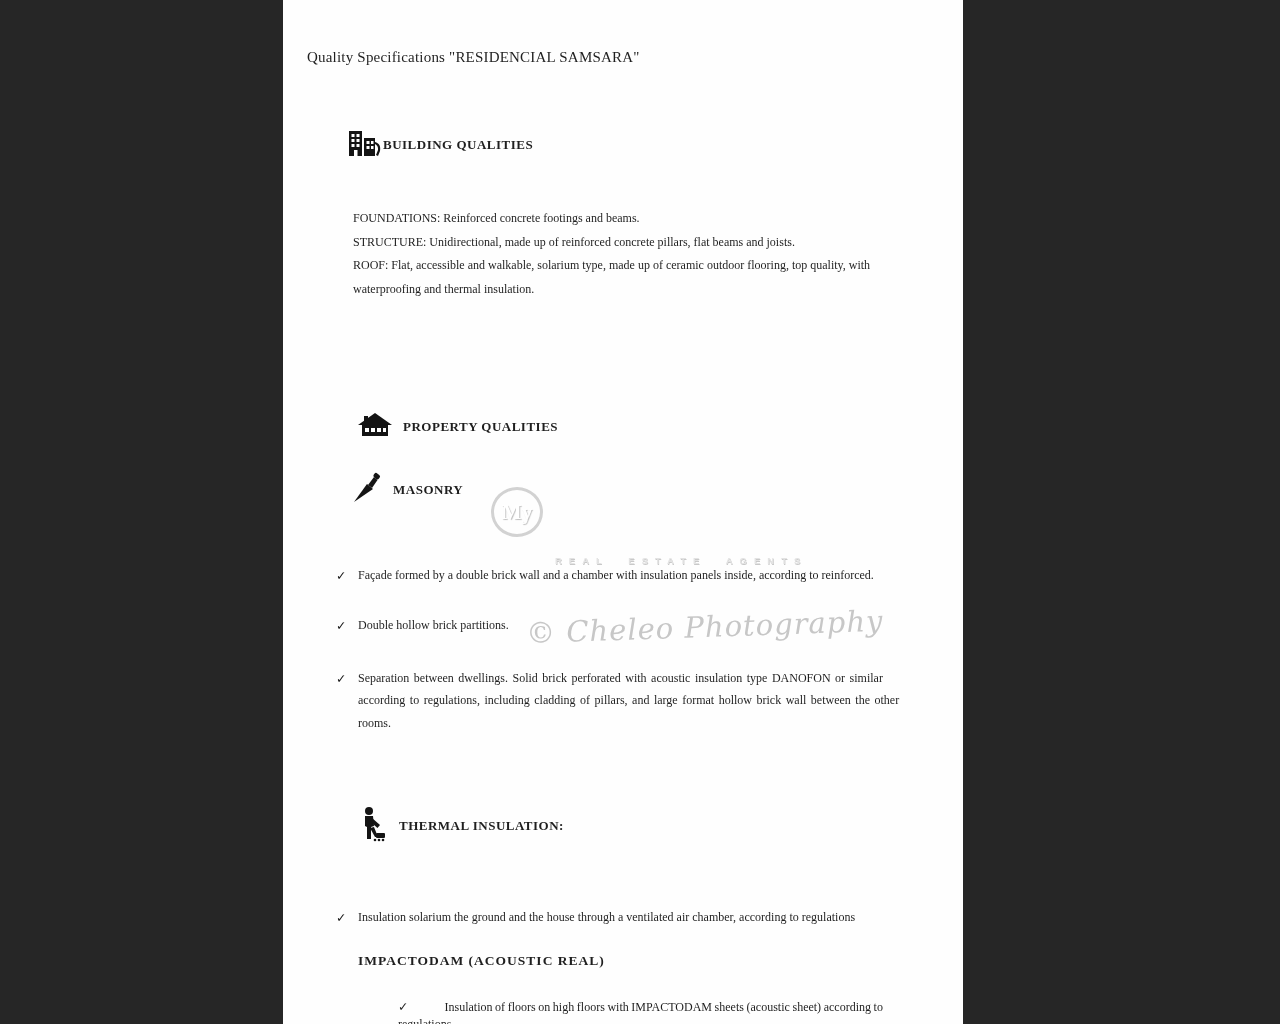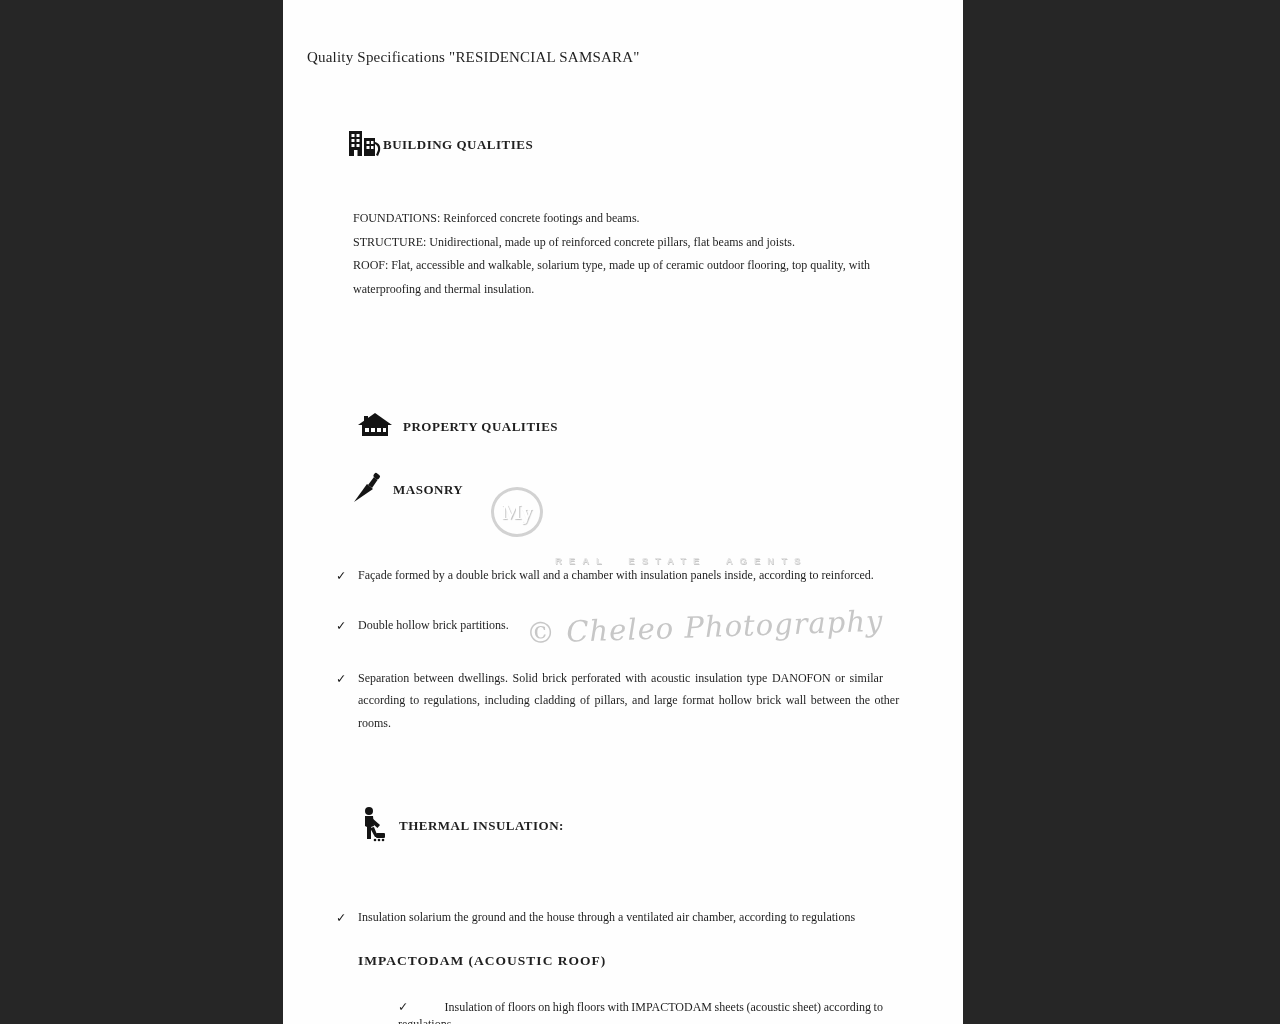--- a/index.html
+++ b/index.html
@@ -164,20 +164,20 @@
       </svg>
     </span>
     <span class="lbl">THERMAL INSULATION:</span>
   </div>
 
   <div class="t ckrow content" id="ck4">
     <span class="ck">✓</span>
     <div class="cktxt">Insulation solarium the ground and the house through a ventilated air chamber, according to regulations</div>
   </div>
 
-  <div class="t b content" id="impactodam">IMPACTODAM (ACOUSTIC ROOF)</div>
+  <div class="t b content" id="impactodam">IMPACTODAM (ACOUSTIC REAL)</div>
 
   <div class="t content" id="subck">
     <span class="ckin">✓</span><span class="pre">Insulation of floors on high floors with IMPACTODAM sheets (acoustic sheet) according to
 regulations.</span>
   </div>
 
 </div>
 
 </body></html>

